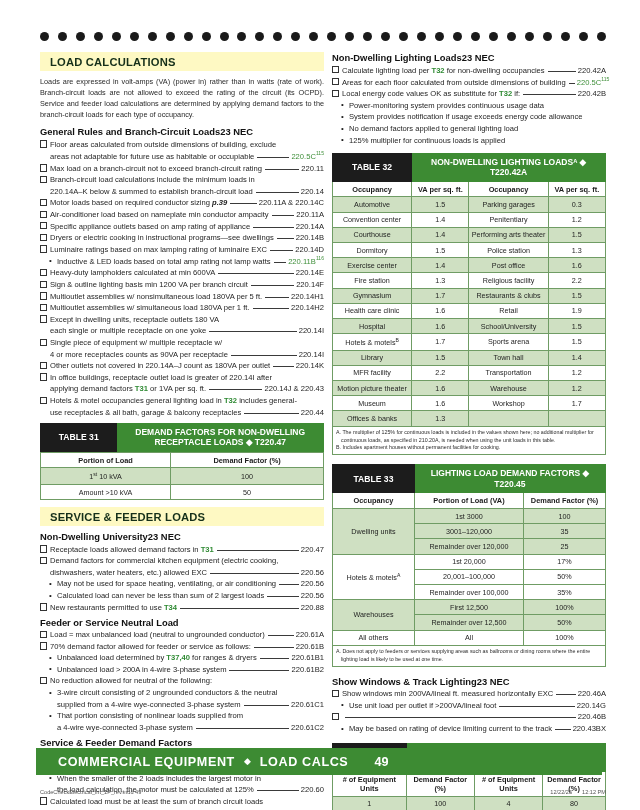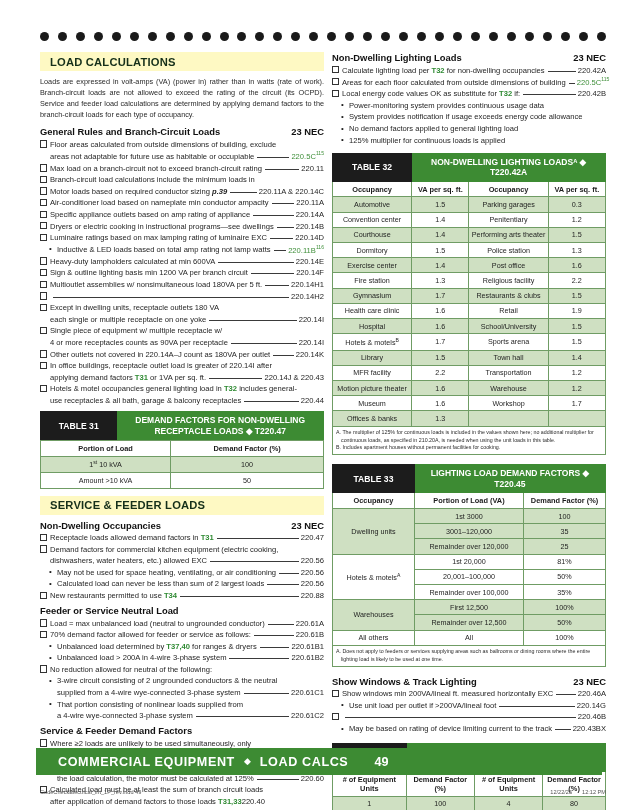--- a/index.html
+++ b/index.html
@@ -31,21 +31,21 @@
   }
 
   
   .intro {
     font-size:7.3px; line-height:1.52; color:#2a2a2a;
     text-align:justify; margin-bottom:6px;
   }
 
   
   .sub {
-    display:flex; justify-content:space-between; align-items:baseline;
+    display:flex; justify-content:flex-start; align-items:baseline;
     font-size:9.4px; font-weight:bold; color:#111;
     margin:4px 0 1.5px 0;
   }
   .sub .nec { font-size:9.4px; font-weight:bold; color:#111; white-space:nowrap;}
 
   
   ul.chk { list-style:none; }
   ul.chk > li {
     position:relative; font-size:7.6px; line-height:1.45; color:#1e1e1e;
     padding-left:10px; margin-bottom:0.6px;
@@ -192,20 +192,27 @@
             <span class="txt">Max load on a branch-circuit not to exceed branch-circuit rating</span>
             <span class="lead"></span>
             <span class="ref">220.11</span>
           </div>
         </li>
         <li class="box">
           <div class="row">
             <span class="txt">Branch-circuit load calculations include the minimum loads in</span>
           </div>
         </li>
+        <li class="cont">
+          <div class="row">
+            <span class="txt">220.14A–K below &amp; summed to establish branch-circuit load</span>
+            <span class="lead"></span>
+            <span class="ref">220.14</span>
+          </div>
+        </li>
         <li class="box">
           <div class="row">
             <span class="txt">Motor loads based on required conductor sizing <span class="ital">p.39</span></span>
             <span class="lead"></span>
             <span class="ref">220.11A &amp; 220.14C</span>
           </div>
         </li>
         <li class="box">
           <div class="row">
             <span class="txt">Air-conditioner load based on nameplate min conductor ampacity</span>
@@ -257,20 +264,21 @@
         </li>
         <li class="box">
           <div class="row">
             <span class="txt">Multioutlet assemblies w/ nonsimultaneous load 180VA per 5 ft.</span>
             <span class="lead"></span>
             <span class="ref">220.14H1</span>
           </div>
         </li>
         <li class="box">
           <div class="row">
+            <span class="txt">Multioutlet assemblies w/ simultaneous load 180VA per 1 ft.</span>
             <span class="lead"></span>
             <span class="ref">220.14H2</span>
           </div>
         </li>
         <li class="box">
           <div class="row">
             <span class="txt">Except in dwelling units, receptacle outlets 180 VA</span>
           </div>
         </li>
         <li class="cont">
@@ -350,21 +358,21 @@
       <tr>
         <td class="tbl-cell">Amount &gt;10 kVA</td>
         <td class="tbl-cell">50</td>
       </tr>
     </tbody>
       </table>
 
     <div class="sec-head" style="margin-top:7px">SERVICE &amp; FEEDER LOADS</div>
 
     <div class="sub">
-      <span>Non-Dwelling Occupancies</span>
+      <span>Non-Dwelling University</span>
       <span class="nec">23 NEC</span>
     </div>
     <ul class="chk" id="L2">
         <li class="box">
           <div class="row">
             <span class="txt">Receptacle loads allowed demand factors in <span class="tref">T31</span></span>
             <span class="lead"></span>
             <span class="ref">220.47</span>
           </div>
         </li>
@@ -700,21 +708,21 @@
             <td class="tbl-cell shade">3001–120,000</td>
             <td class="tbl-cell shade">35</td>
           </tr>
           <tr>
             <td class="tbl-cell shade">Remainder over 120,000</td>
             <td class="tbl-cell shade">25</td>
           </tr>
           <tr>
             <td class="tbl-cell" rowspan="3">Hotels &amp; motels<sup>A</sup></td>
             <td class="tbl-cell">1st 20,000</td>
-            <td class="tbl-cell">81%</td>
+            <td class="tbl-cell">17%</td>
           </tr>
           <tr>
             <td class="tbl-cell">20,001–100,000</td>
             <td class="tbl-cell">50%</td>
           </tr>
           <tr>
             <td class="tbl-cell">Remainder over 100,000</td>
             <td class="tbl-cell">35%</td>
           </tr>
           <tr>

